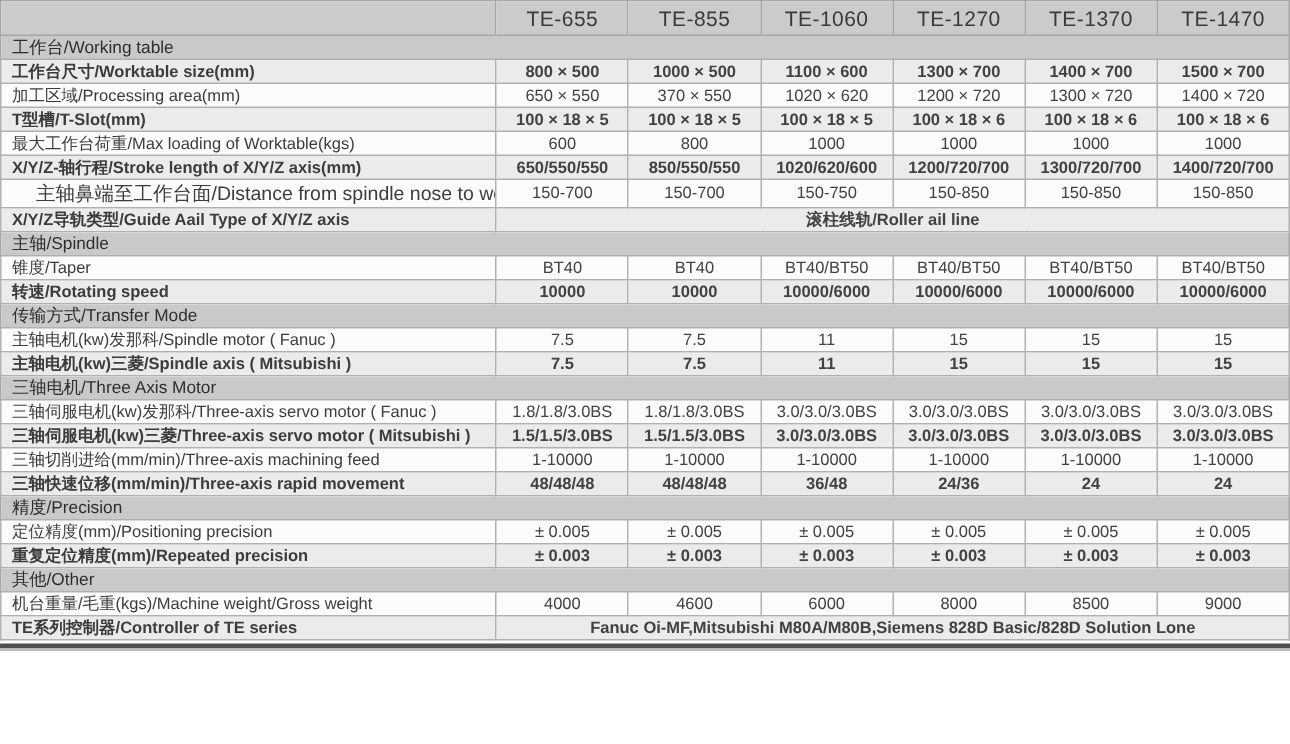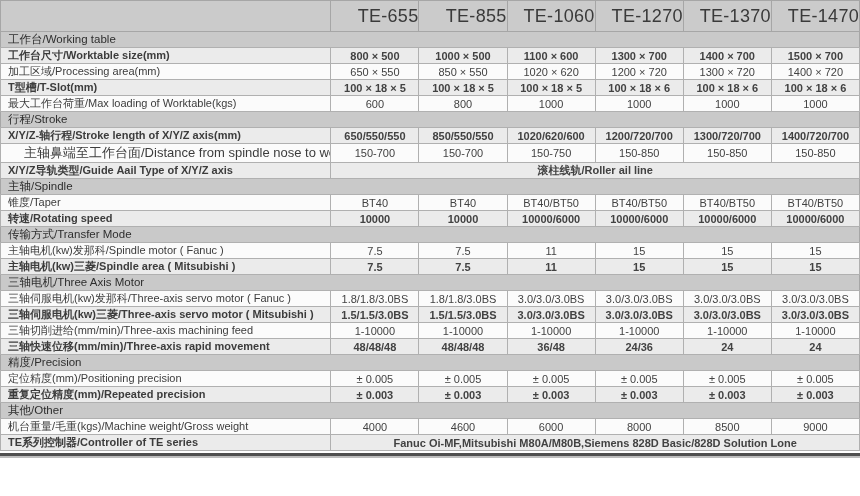--- a/index.html
+++ b/index.html
@@ -27,27 +27,27 @@
   table.spec th, table.spec td {
     border: 1px solid #b0b0b0;
     padding: 0;
     overflow: hidden;
     white-space: nowrap;
     box-sizing: border-box;
   }
 
   
   tr.model-row th {
-    height: 31px;
+    height: 23px;
     background: #cbcbcb;
     border-color: #a6a6a6;
     font-weight: normal;
-    font-size: 18px;
+    font-size: 14px;
     color: #3a3a3a;
-    text-align: right;
+    text-align: center;
     letter-spacing: 0.3px;
   }
   tr.model-row th.corner { background: #cbcbcb; }
 
   
   tr.section td {
     height: 16px;
     background: #c9c9c9;
     font-size: 11.5px;
     color: #2e2e2e;
@@ -108,21 +108,21 @@
           <td class="val">800 × 500</td>
           <td class="val">1000 × 500</td>
           <td class="val">1100 × 600</td>
           <td class="val">1300 × 700</td>
           <td class="val">1400 × 700</td>
           <td class="val">1500 × 700</td>
         </tr>
         <tr class="data plain">
           <td class="label">加工区域/Processing area(mm)</td>
           <td class="val">650 × 550</td>
-          <td class="val">850 × 550</td>
+          <td class="val">370 × 550</td>
           <td class="val">1020 × 620</td>
           <td class="val">1200 × 720</td>
           <td class="val">1300 × 720</td>
           <td class="val">1400 × 720</td>
         </tr>
         <tr class="data alt">
           <td class="label">T型槽/T-Slot(mm)</td>
           <td class="val">100 × 18 × 5</td>
           <td class="val">100 × 18 × 5</td>
           <td class="val">100 × 18 × 5</td>
@@ -132,23 +132,20 @@
         </tr>
         <tr class="data plain">
           <td class="label">最大工作台荷重/Max loading of Worktable(kgs)</td>
           <td class="val">600</td>
           <td class="val">800</td>
           <td class="val">1000</td>
           <td class="val">1000</td>
           <td class="val">1000</td>
           <td class="val">1000</td>
         </tr>
-        <tr class="section">
-          <td colspan="7">行程/Stroke</td>
-        </tr>
         <tr class="data alt">
           <td class="label">X/Y/Z-轴行程/Stroke length of X/Y/Z axis(mm)</td>
           <td class="val">650/550/550</td>
           <td class="val">850/550/550</td>
           <td class="val">1020/620/600</td>
           <td class="val">1200/720/700</td>
           <td class="val">1300/720/700</td>
           <td class="val">1400/720/700</td>
         </tr>
         <tr class="data plain">
@@ -191,21 +188,21 @@
         <tr class="data plain">
           <td class="label">主轴电机(kw)发那科/Spindle motor ( Fanuc )</td>
           <td class="val">7.5</td>
           <td class="val">7.5</td>
           <td class="val">11</td>
           <td class="val">15</td>
           <td class="val">15</td>
           <td class="val">15</td>
         </tr>
         <tr class="data alt">
-          <td class="label">主轴电机(kw)三菱/Spindle area ( Mitsubishi )</td>
+          <td class="label">主轴电机(kw)三菱/Spindle axis ( Mitsubishi )</td>
           <td class="val">7.5</td>
           <td class="val">7.5</td>
           <td class="val">11</td>
           <td class="val">15</td>
           <td class="val">15</td>
           <td class="val">15</td>
         </tr>
         <tr class="section">
           <td colspan="7">三轴电机/Three Axis Motor</td>
         </tr>

